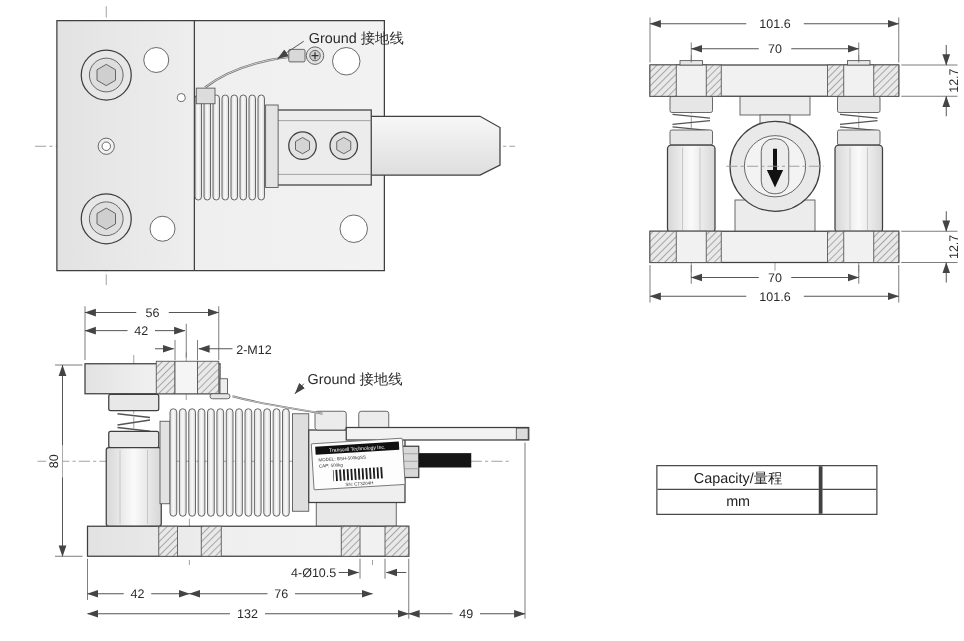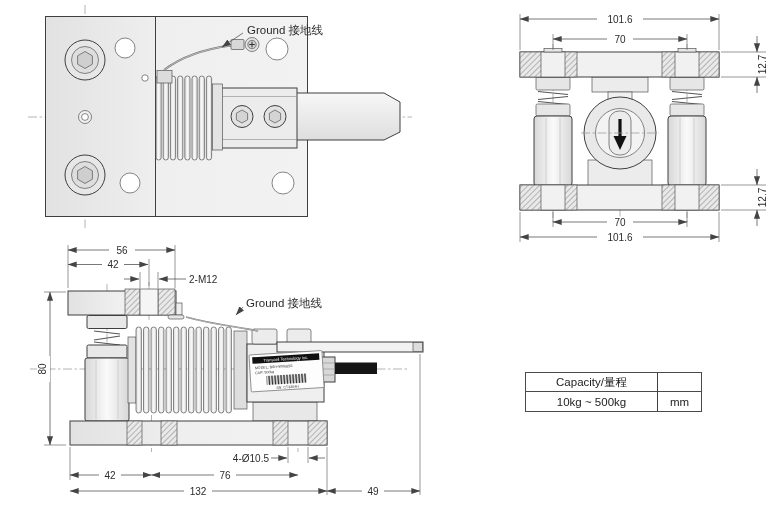--- a/index.html
+++ b/index.html
@@ -9,21 +9,21 @@
   .dim{stroke:#555;stroke-width:0.8;fill:none;}
   .ext{stroke:#6a6a6a;stroke-width:0.7;fill:none;}
   .cl{stroke:#949494;stroke-width:0.7;fill:none;stroke-dasharray:9 2.5 2.5 2.5;}
   .dimtext{font-size:10px;fill:#2b2b2b;}
   .lbltext{font-size:11.5px;fill:#2b2b2b;}
   .outl{stroke:#3f3f3f;stroke-width:1;}
   .thin{stroke:#555;stroke-width:0.7;}
   .cap-table{position:absolute;left:525px;top:372px;width:175px;height:38px;
              border:1.2px solid #4a4a4a;display:grid;grid-template-columns:132px 1fr;
              grid-template-rows:19px 19px;}
-  .cap-table .cell{border-right:1px solid #404040;border-bottom:1px solid #4a4a4a;
+  .cap-table .cell{border-right:3px solid #404040;border-bottom:1px solid #4a4a4a;
              display:flex;align-items:center;justify-content:center;
              font-size:11.5px;color:#222;white-space:nowrap;}
   .cap-table .cell:nth-child(2n){border-right:none;}
   .cap-table .cell:nth-child(3),.cap-table .cell:nth-child(4){border-bottom:none;}
 </style>
 </head>
 <body>
 
 <div id="canvas">
 <svg width="771" height="513" viewBox="0 0 771 513">
@@ -334,16 +334,15 @@
       <rect x="362" y="485.5" width="22" height="11" fill="#fff"></rect>
       <text x="373" y="494.5" class="dimtext" text-anchor="middle">49</text>
     </g>
   </g>
 </svg>
 
 
 <div class="cap-table">
   <div class="cell">Capacity/量程</div>
   <div class="cell"></div>
-  <div class="cell">10kg ~ 500kg</div>
   <div class="cell">mm</div>
 </div>
 </div>
 
 </body></html>

